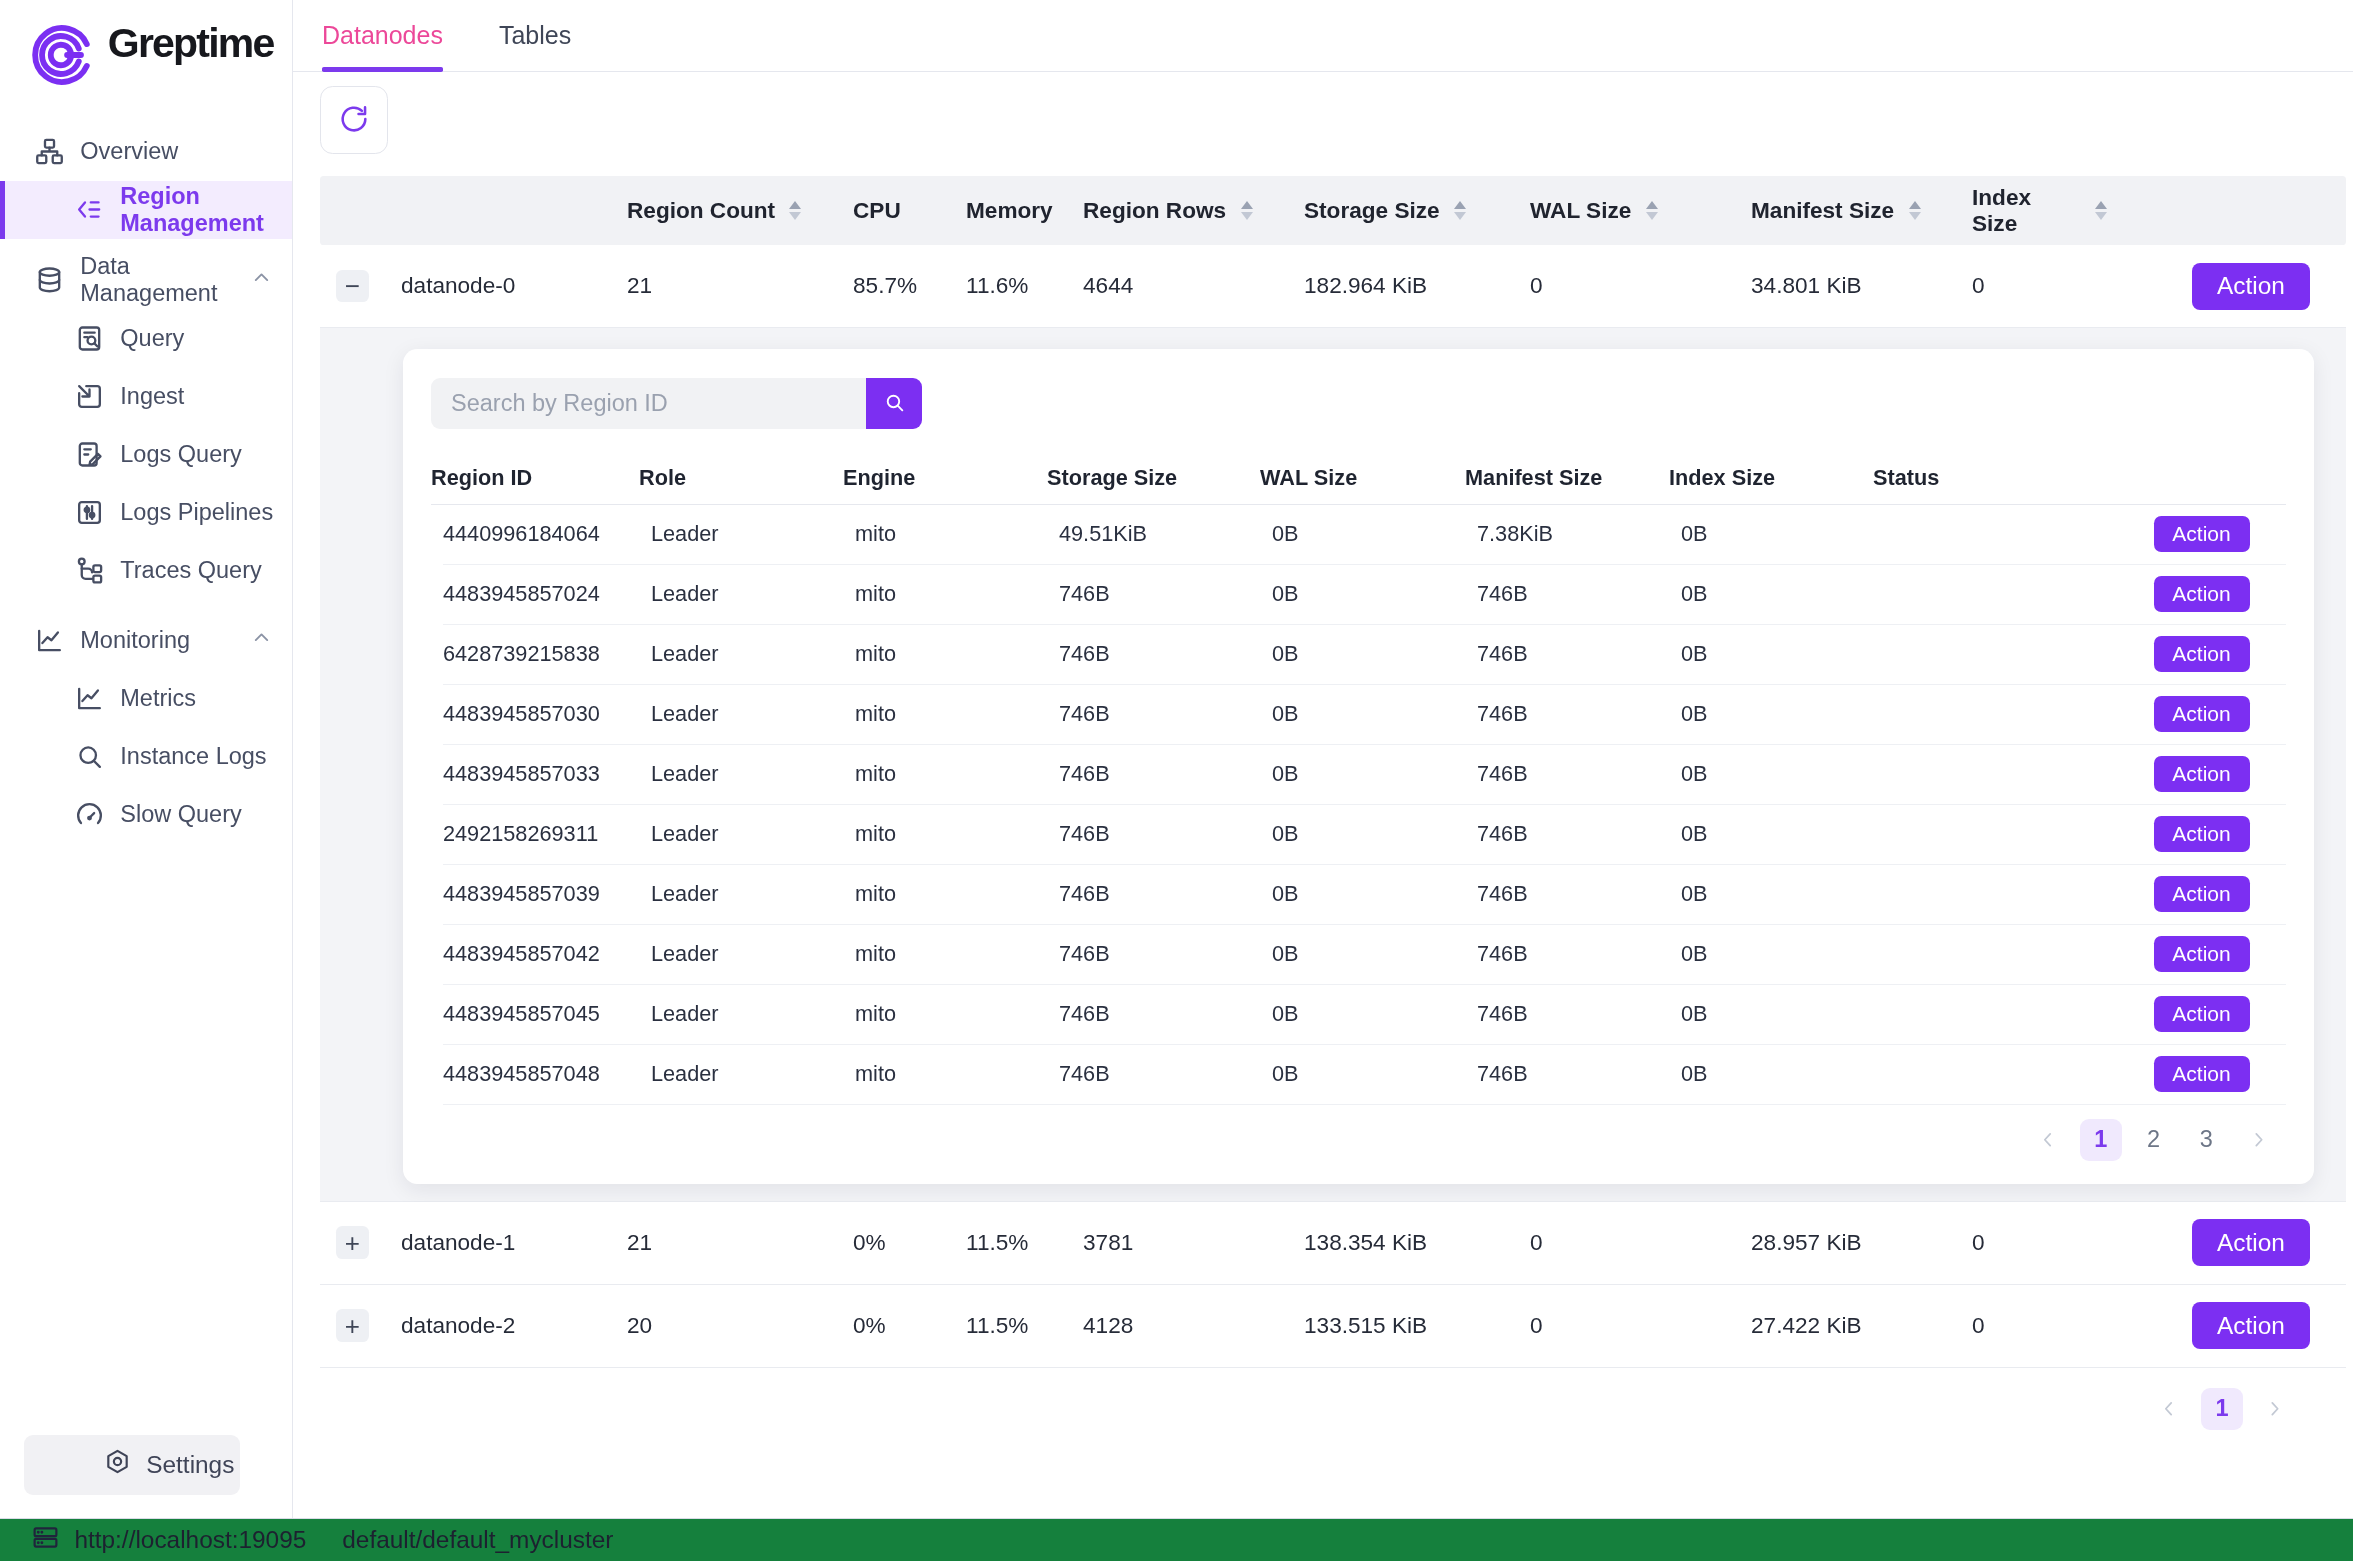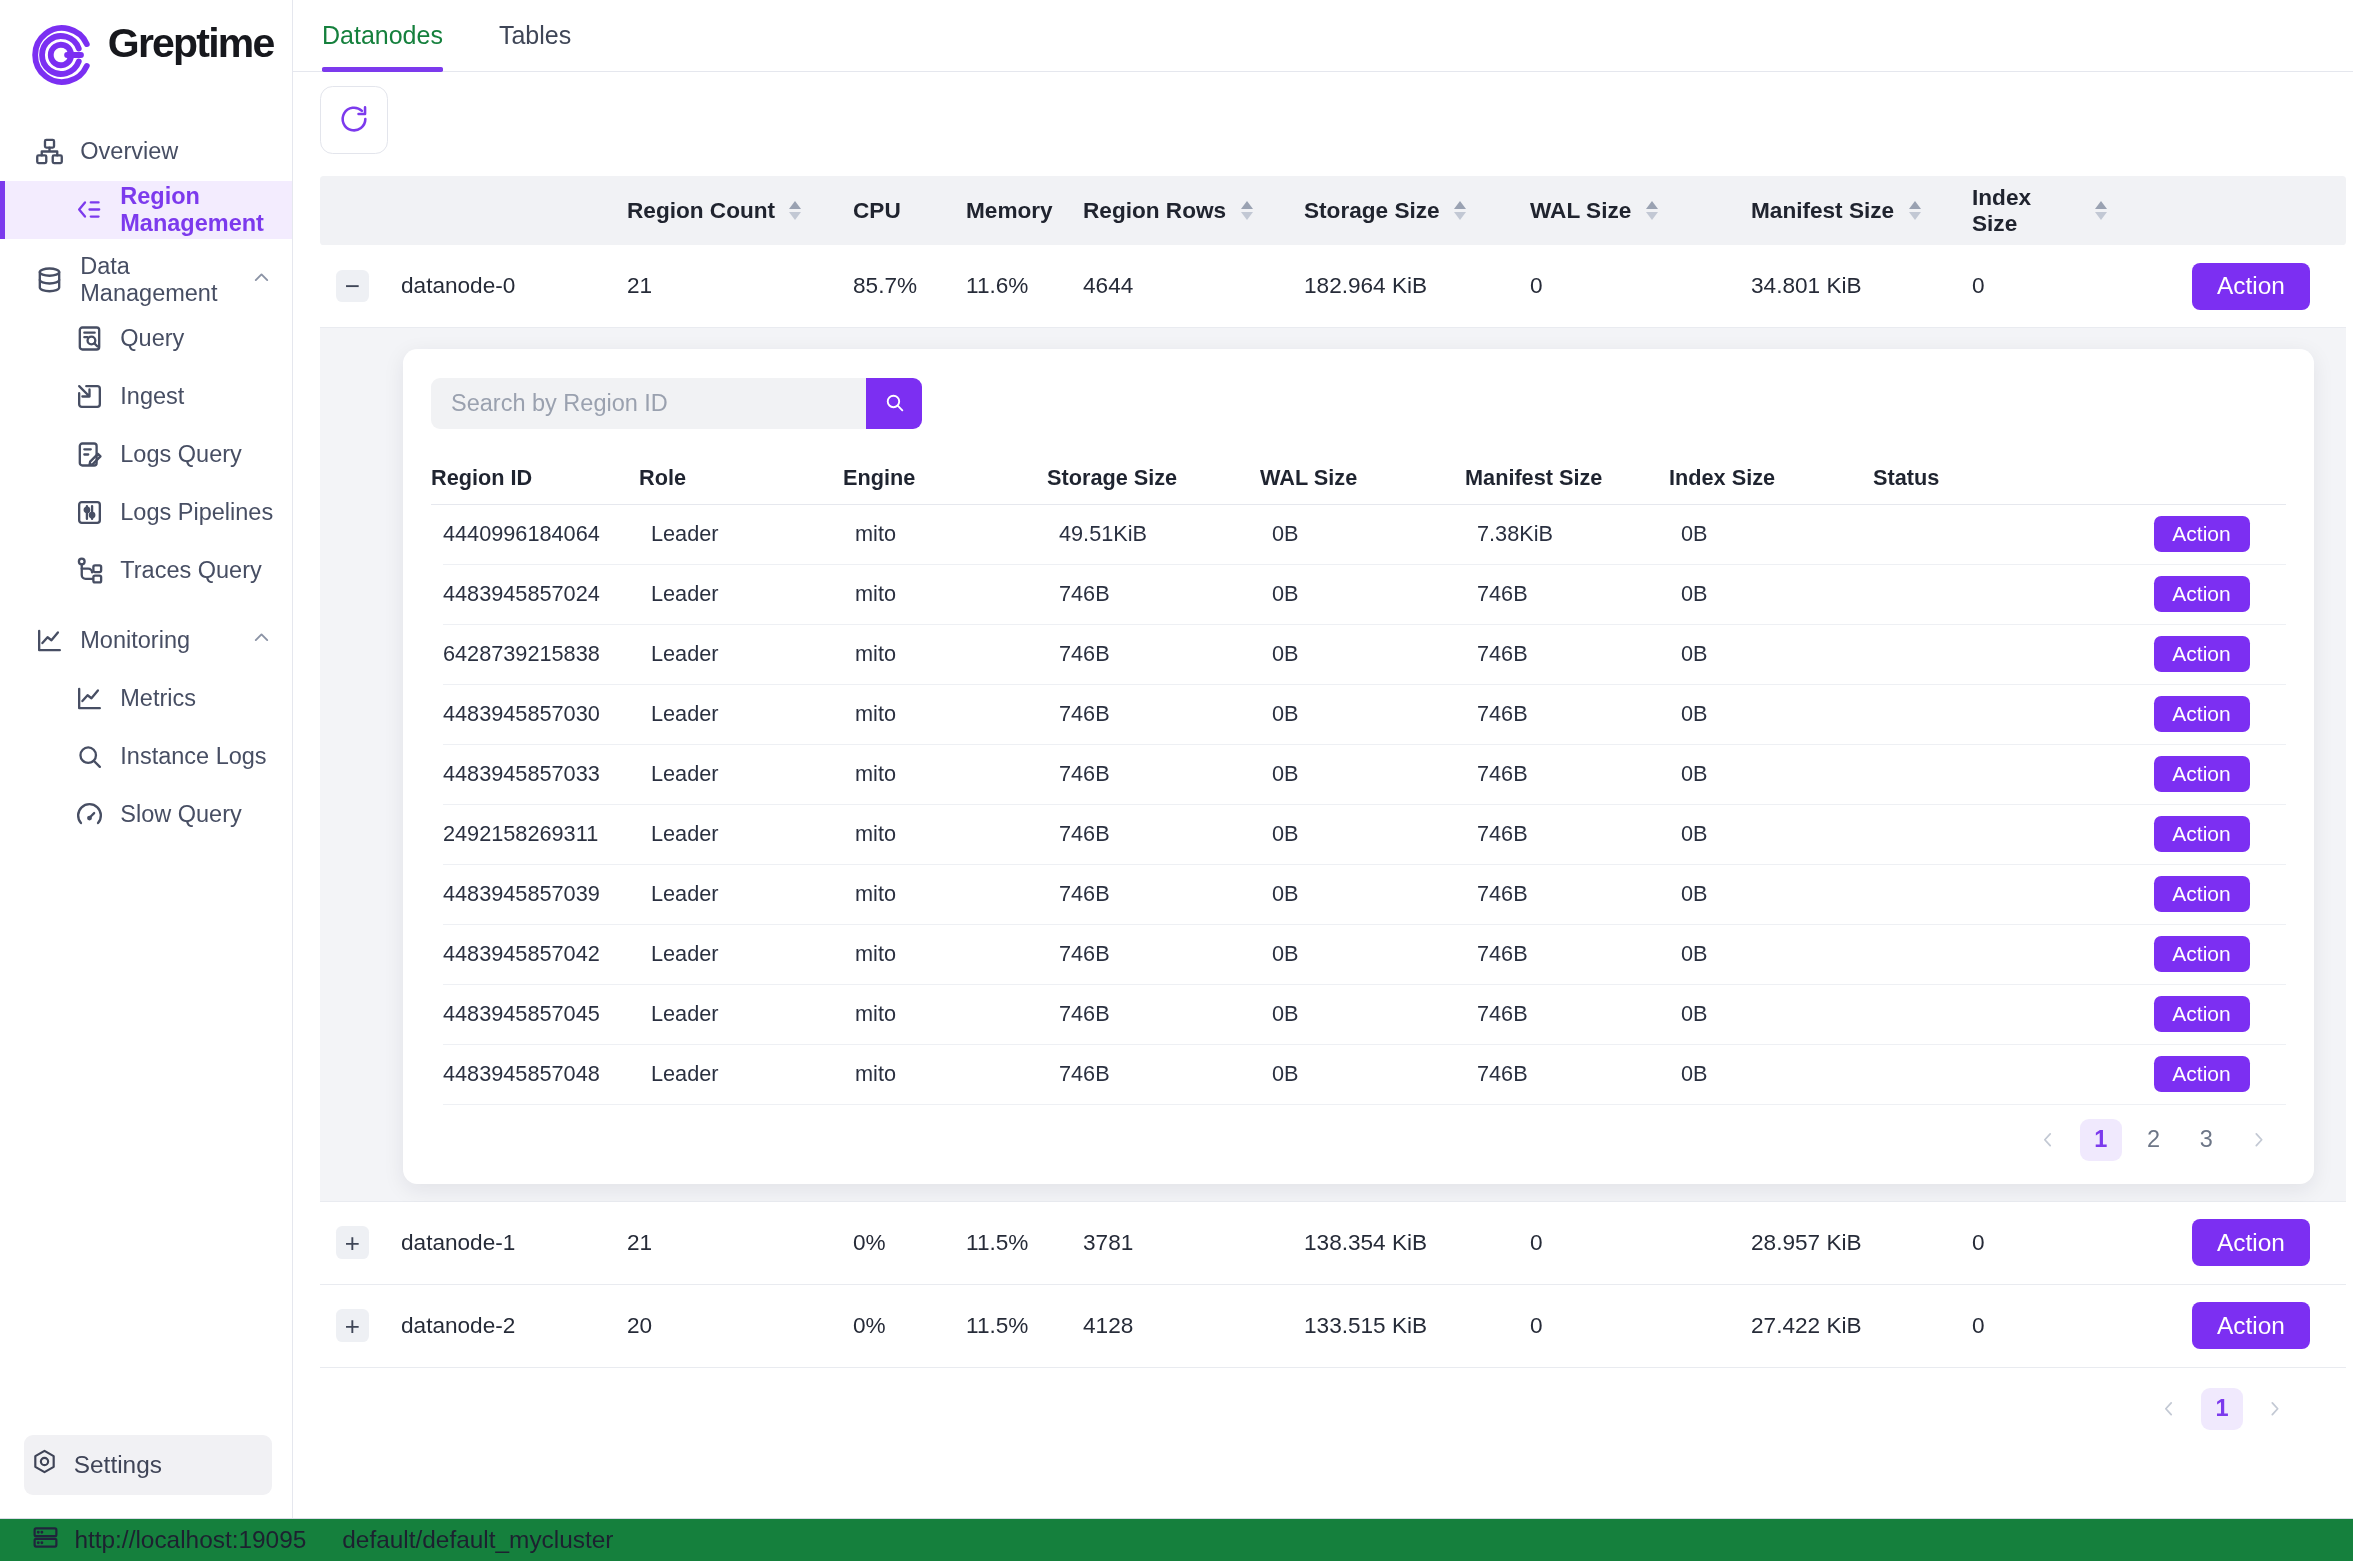--- a/index.html
+++ b/index.html
@@ -24,30 +24,30 @@
   .nav-item.child { padding-left:74px; }
   .nav-item.section { margin-top:12.6px; }
   .nav-item.accent { color:#7c3aed; font-weight:bold; }
   .nav-item.active { background:#f3ecfe; color:#7c3aed; font-weight:bold; }
   .nav-item.active::before { content:""; position:absolute; left:0; top:0; bottom:0; width:4.5px; background:#7c3aed; }
   .nav-item .chev { margin-left:auto; }
   .nav-item .chev svg { width:25px; height:25px; }
   .chev-blue { color:#3f5ff5; }
   .chev-gray { color:#8b93a5; }
   .settings-wrap { padding:0 0 23.5px 24.4px; }
-  .settings-btn { width:248px; height:60px; background:#f1f1f4; border:none; border-radius:9px;
-                  display:flex; align-items:center; justify-content:flex-start; gap:14.4px;
+  .settings-btn { width:216px; height:60px; background:#f1f1f4; border:none; border-radius:9px;
+                  display:flex; align-items:center; justify-content:flex-end; gap:14.4px;
                   font-size:24.4px; color:#3f4457; font-family:inherit; cursor:pointer; }
   .settings-btn svg { width:29px; height:29px; }
 
   
   .content { flex:1; display:flex; flex-direction:column; min-width:0; }
   .tabbar { height:72px; border-bottom:0.9px solid #e5e7ee; display:flex; align-items:stretch; padding-left:29px; gap:56px; }
   .tab { font-size:25px; color:#3f4657; display:flex; align-items:center; position:relative; cursor:pointer; }
-  .tab.active { color:#15803d; }
+  .tab.active { color:#ec4899; }
   .tab.active::after { content:""; position:absolute; left:0; right:0; bottom:-0.9px; height:4.5px; background:#7c3aed; border-radius:1.8px; }
   .content-body { flex:1; overflow:hidden; padding:14.4px 7.2px 0 27px; }
 
   .refresh-btn { width:68px; height:68px; border:0.9px solid #e3e5ec; background:#fff; border-radius:12.6px;
                  display:flex; align-items:center; justify-content:center; cursor:pointer; margin-bottom:21.7px; }
   .refresh-btn svg { width:34px; height:34px; color:#7c3aed; }
 
   
   .table { width:2026px; font-size:22.6px; color:#262b38; }
   .trow { display:grid; grid-template-columns:81px 226px 226px 113px 117px 221px 226px 221px 221px 135px 1fr; align-items:center; }

